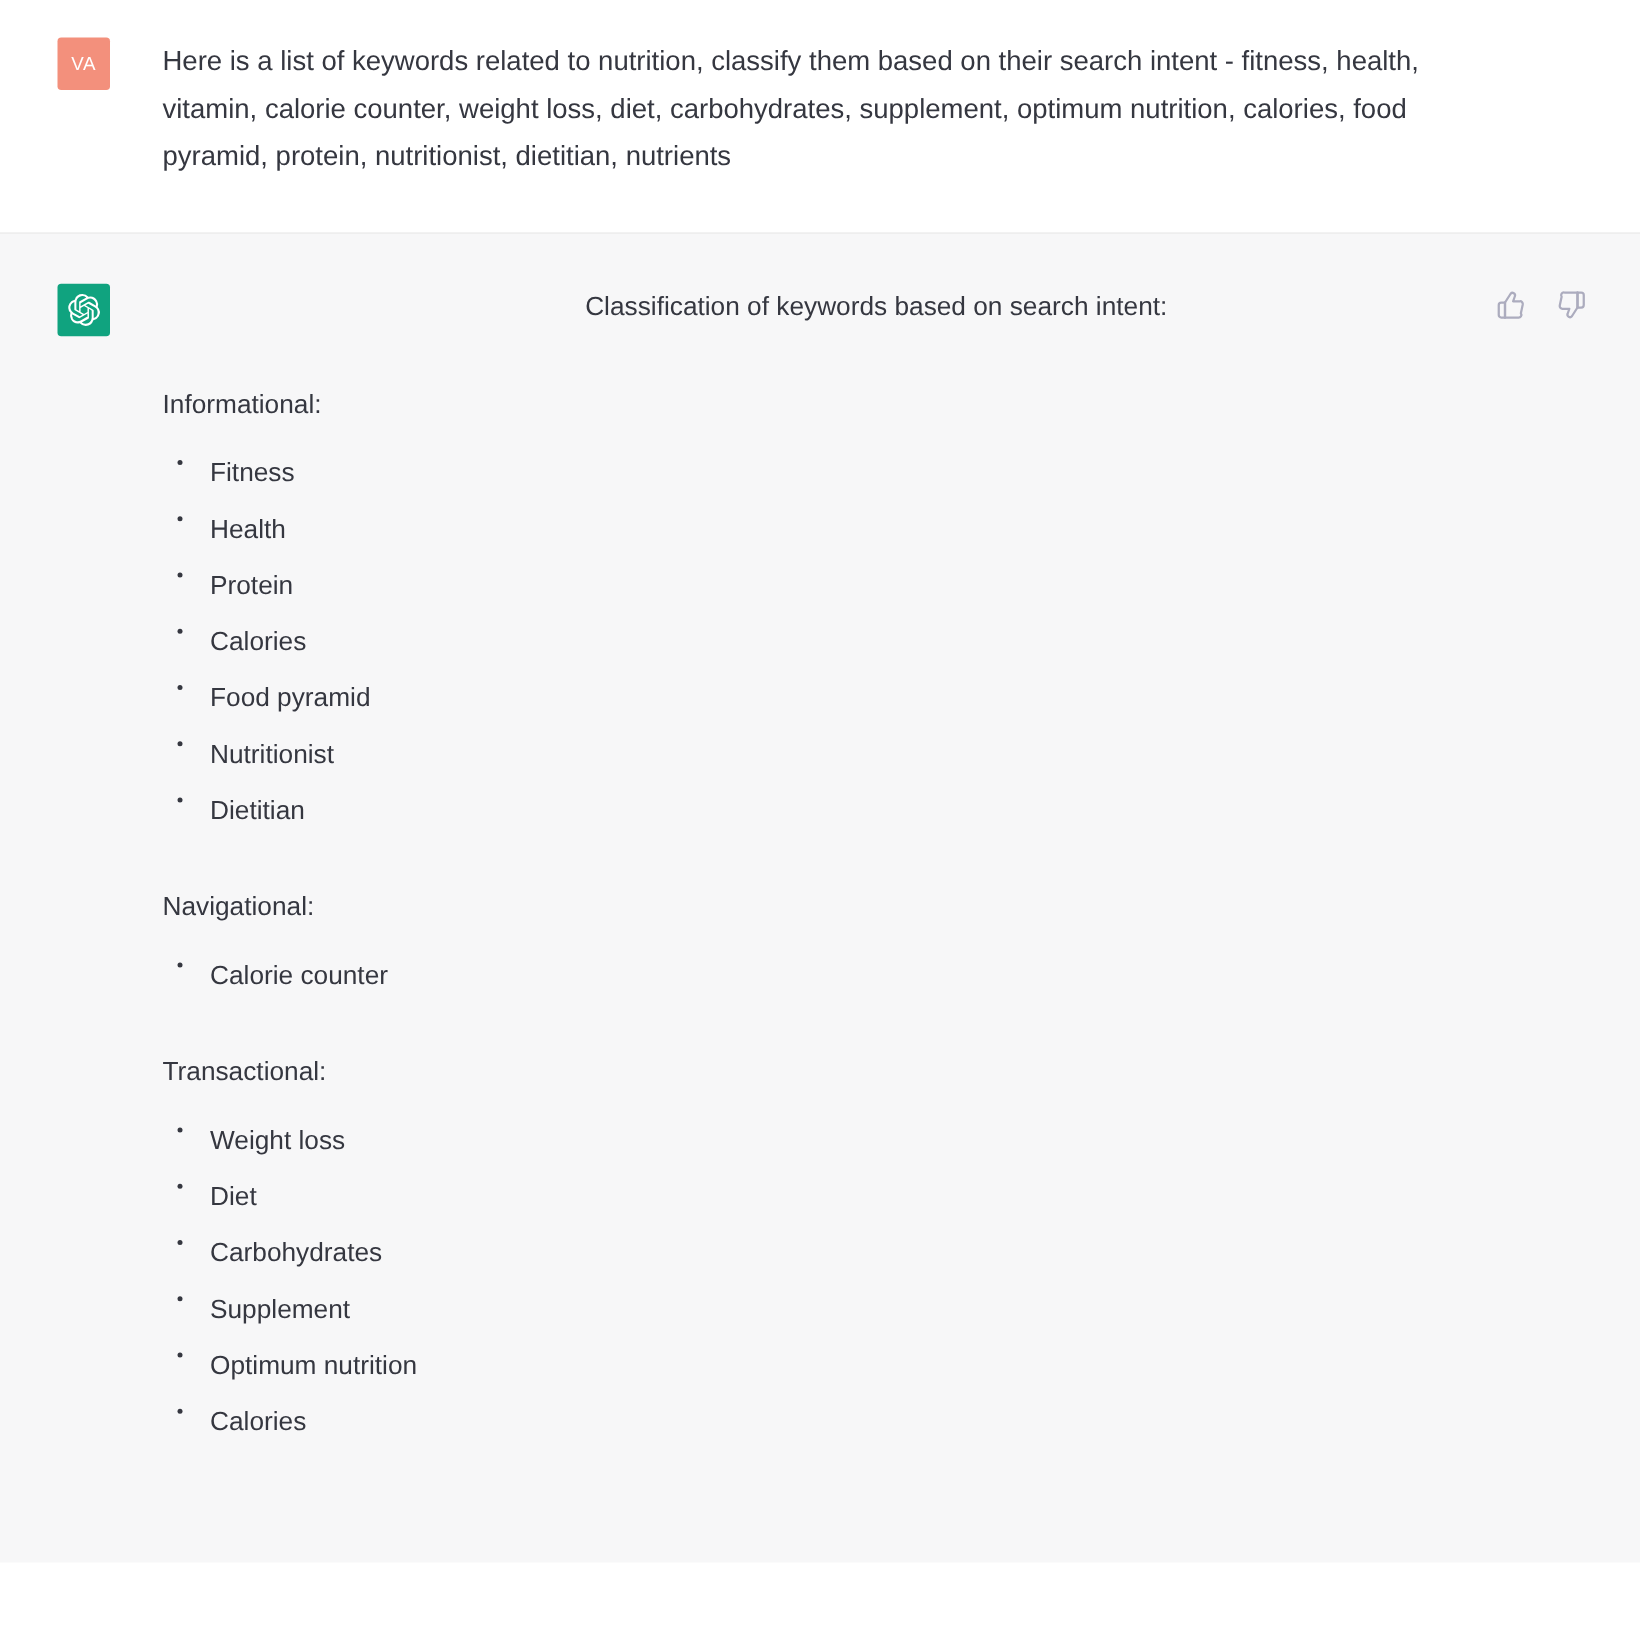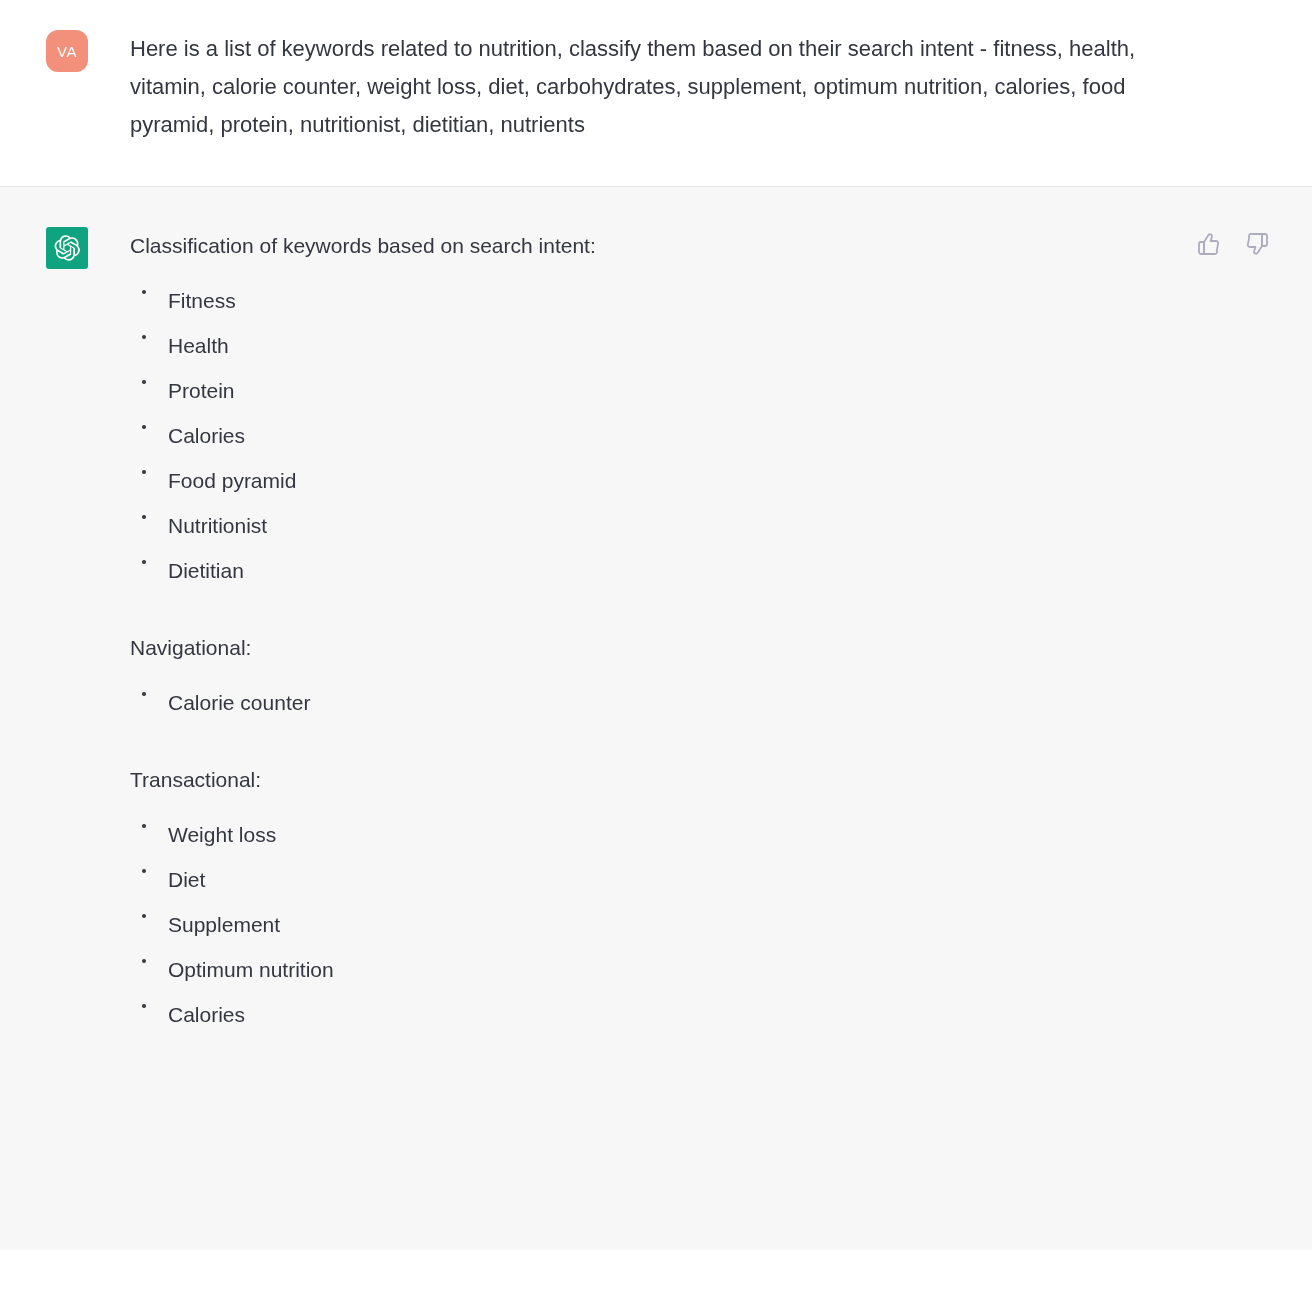--- a/index.html
+++ b/index.html
@@ -52,21 +52,20 @@
     display: flex;
     align-items: center;
     justify-content: center;
     flex: 0 0 42px;
   }
   .avatar.user-avatar {
     background: #f3907c;
     color: #ffffff;
     font-size: 15px;
     letter-spacing: 0.6px;
-    border-radius: 12px;
   }
   .avatar.assistant-avatar {
     background: #10a37f;
   }
   .avatar.assistant-avatar svg {
     width: 28px;
     height: 28px;
     display: block;
   }
 
@@ -86,20 +85,21 @@
     margin: 0;
     white-space: pre-line;
   }
 
   .answer-lead {
     font-size: 21px;
     line-height: 30px;
     color: #353740;
     margin: 0 0 0 0;
     padding-top: 4px;
+    text-align: center;
   }
 
   .section-heading {
     font-size: 21px;
     line-height: 30px;
     color: #353740;
     margin: 48px 0 0 0;
   }
 
   ul.kw-list {
@@ -196,20 +196,21 @@
               <path d="M17 2v12"></path>
               <path d="M22 12a2 2 0 0 1-2 2h-3V2h3a2 2 0 0 1 2 2z"></path>
               <path d="M17 14l-4.5 7a2 2 0 0 1-3.4-2l1.4-4H5a2.2 2.2 0 0 1-2.2-2.6l1.5-7A2.2 2.2 0 0 1 6.5 2H17"></path>
             </svg>
           </span>
         </div>
       </div>
 
       <div class="answer-lead">Classification of keywords based on search intent:</div>
 
+      <div class="section-heading">Informational:</div>
       <ul class="kw-list">
         <li>
           <span class="bullet"></span>
           <span>Fitness</span>
         </li>
         <li>
           <span class="bullet"></span>
           <span>Health</span>
         </li>
         <li>
@@ -247,20 +248,24 @@
         <li>
           <span class="bullet"></span>
           <span>Weight loss</span>
         </li>
         <li>
           <span class="bullet"></span>
           <span>Diet</span>
         </li>
         <li>
           <span class="bullet"></span>
+          <span>Carbohydrates</span>
+        </li>
+        <li>
+          <span class="bullet"></span>
           <span>Supplement</span>
         </li>
         <li>
           <span class="bullet"></span>
           <span>Optimum nutrition</span>
         </li>
         <li>
           <span class="bullet"></span>
           <span>Calories</span>
         </li>

